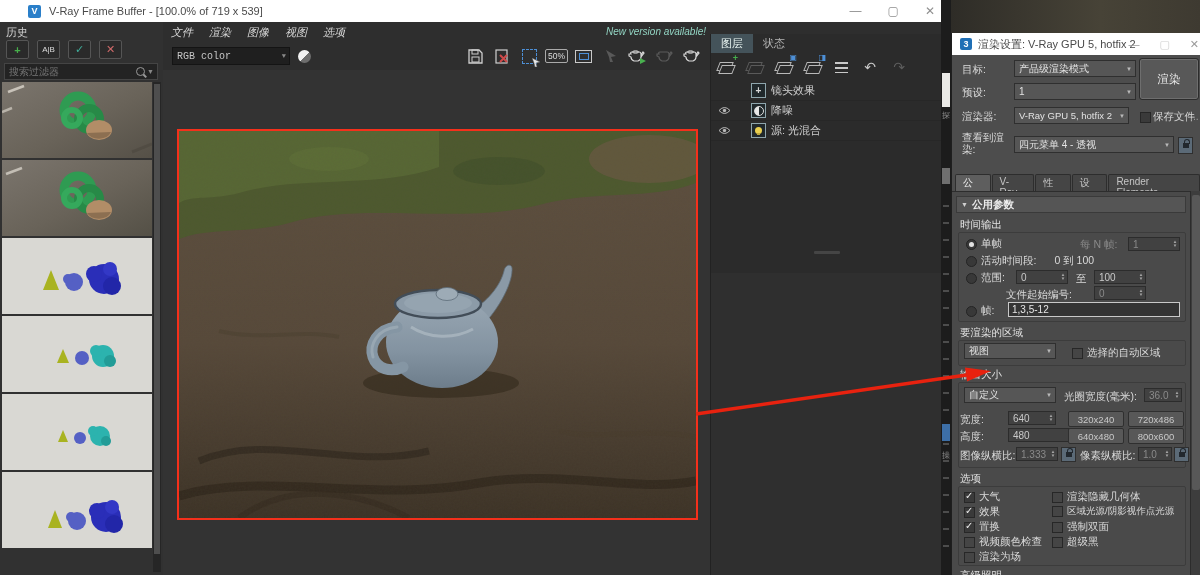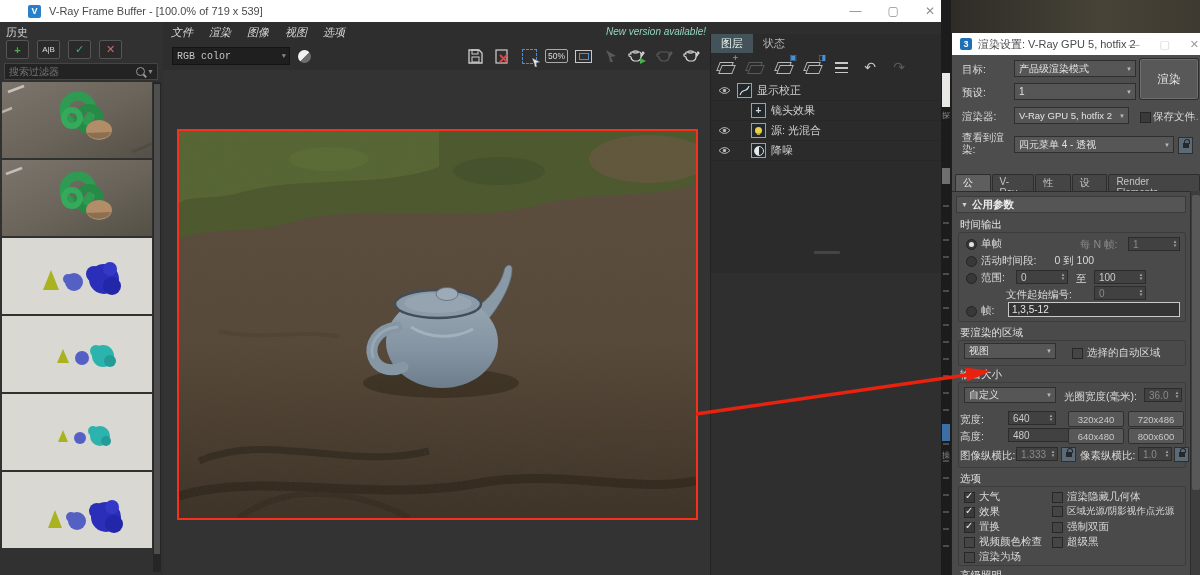--- a/index.html
+++ b/index.html
@@ -384,64 +384,50 @@
           </div>
         <div class="lic">
             <span class="undo">↶</span>
           </div>
         <div class="lic">
             <span class="redo">↷</span>
           </div>
       </div>
       <div class="abs lp-tree">
         <div class="lp-row">
-          <span class="eye-slot">
-              <svg width="13" height="9" viewBox="0 0 13 9">
-                <path d="M1,4.5 Q6.5,-1.5 12,4.5 Q6.5,10.5 1,4.5 Z" fill="none" stroke="#b9b9b9"></path>
-                <circle cx="6.5" cy="4.5" r="1.7" fill="#b9b9b9"></circle>
-              </svg>
-            </span>
-          <span class="lp-icon curve">
-              <svg width="11" height="11" viewBox="0 0 11 11">
-                <path d="M1,10 C4,2 7,9 10,1" fill="none" stroke="#e2e2e2" stroke-width="1.2"></path>
-              </svg>
-            </span>
-          <span>显示校正</span>
-        </div>
-        <div class="lp-row">
           <span class="eye-slot"></span>
             <span class="lp-ind"></span>
           <span class="lp-icon plusb">+</span>
           <span>镜头效果</span>
         </div>
         <div class="lp-row">
           <span class="eye-slot">
               <svg width="13" height="9" viewBox="0 0 13 9">
                 <path d="M1,4.5 Q6.5,-1.5 12,4.5 Q6.5,10.5 1,4.5 Z" fill="none" stroke="#b9b9b9"></path>
                 <circle cx="6.5" cy="4.5" r="1.7" fill="#b9b9b9"></circle>
               </svg>
             </span>
           <span class="lp-ind"></span>
           <span class="lp-icon">
-              <span class="bulb"></span>
-            </span>
-          <span>源: 光混合</span>
+              <span class="halfcirc"></span>
+            </span>
+          <span>降噪</span>
         </div>
         <div class="lp-row">
           <span class="eye-slot">
               <svg width="13" height="9" viewBox="0 0 13 9">
                 <path d="M1,4.5 Q6.5,-1.5 12,4.5 Q6.5,10.5 1,4.5 Z" fill="none" stroke="#b9b9b9"></path>
                 <circle cx="6.5" cy="4.5" r="1.7" fill="#b9b9b9"></circle>
               </svg>
             </span>
           <span class="lp-ind"></span>
           <span class="lp-icon">
-              <span class="halfcirc"></span>
-            </span>
-          <span>降噪</span>
+              <span class="bulb"></span>
+            </span>
+          <span>源: 光混合</span>
         </div>
       </div>
       <div class="abs lp-splitter">
           <i></i>
         </div>
       <div class="abs lp-props-b"></div>
     </div>
   </div>
 
   <div class="abs render-img">

